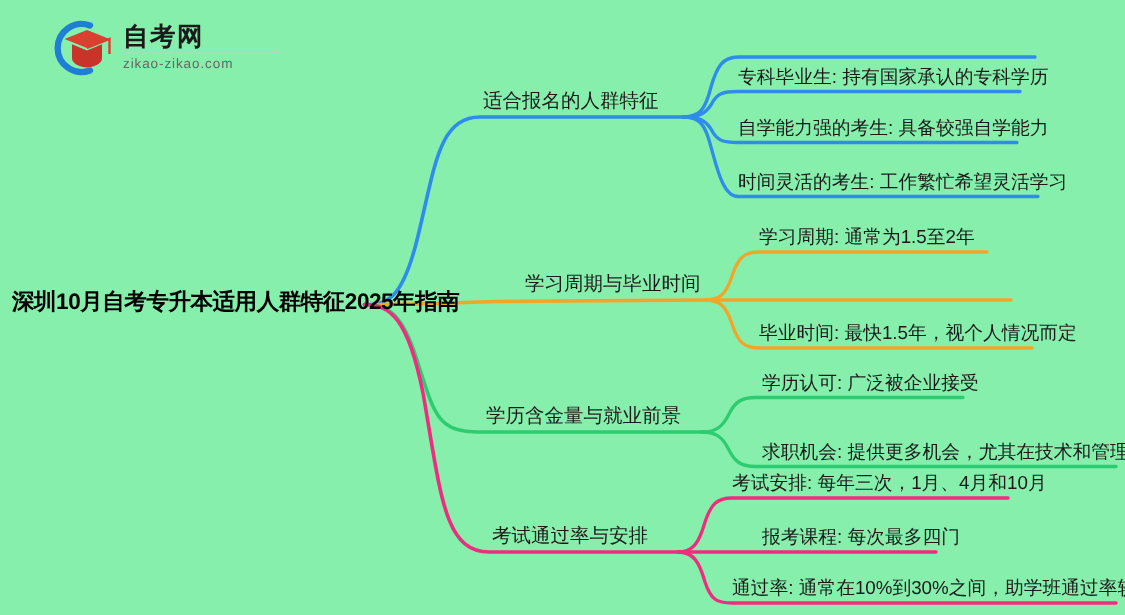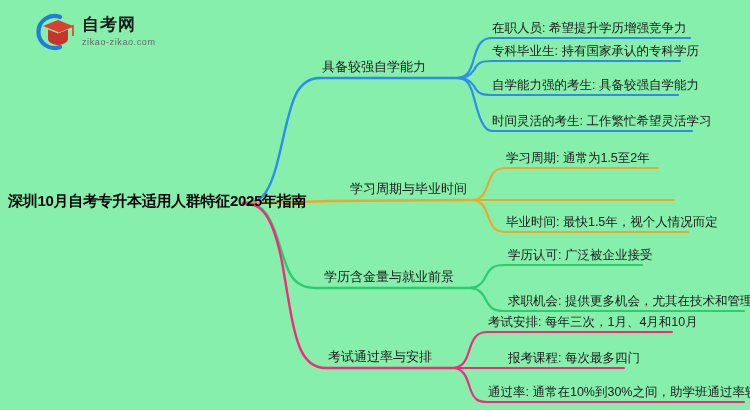--- a/index.html
+++ b/index.html
@@ -134,26 +134,25 @@
     <path d="M468,288 C478,288 482,284 486,276 C490,268 494,265 504,265 L642,265" fill="none" stroke="#2ecc71" stroke-width="2.2" stroke-linecap="round"></path>
     <path d="M468,288 C478,288 482,292 486,300 C490,308 494,311 504,311 L744,311" fill="none" stroke="#2ecc71" stroke-width="2.2" stroke-linecap="round"></path>
 
     <path d="M452,368 C462,368 466,362 470,348 C474,336 478,332 488,332 L672,332" fill="none" stroke="#ef2c80" stroke-width="2.2" stroke-linecap="round"></path>
     <path d="M452,368 C466,368 476,368 486,368 L624,368" fill="none" stroke="#ef2c80" stroke-width="2.2" stroke-linecap="round"></path>
     <path d="M452,368 C462,368 466,374 470,388 C474,400 478,402 488,402 L744,402" fill="none" stroke="#ef2c80" stroke-width="2.2" stroke-linecap="round"></path>
   </svg>
 
   <div class="root-node">深圳10月自考专升本适用人群特征2025年指南</div>
 
-  <div class="branch-label" style="left:322px; top:58px;">具备较强自学能力</div>
+  <div class="branch-label" style="left:322px; top:58px;">适合报名的人群特征</div>
   <div class="branch-label" style="left:324px; top:268px;">学历含金量与就业前景</div>
   <div class="branch-label" style="left:350px; top:180px;">学习周期与毕业时间</div>
   <div class="branch-label" style="left:328px; top:348px;">考试通过率与安排</div>
 
-  <div class="leaf-label" style="left:492px; top:20px;">在职人员: 希望提升学历增强竞争力</div>
   <div class="leaf-label" style="left:492px; top:43px;text-align:center;">专科毕业生: 持有国家承认的专科学历</div>
   <div class="leaf-label" style="left:492px; top:77px;">自学能力强的考生: 具备较强自学能力</div>
   <div class="leaf-label" style="left:492px; top:113px;">时间灵活的考生: 工作繁忙希望灵活学习</div>
 
   <div class="leaf-label" style="left:506px; top:150px;">学习周期: 通常为1.5至2年</div>
   <div class="leaf-label" style="left:506px; top:214px;">毕业时间: 最快1.5年，视个人情况而定</div>
 
   <div class="leaf-label" style="left:508px; top:247px;">学历认可: 广泛被企业接受</div>
   <div class="leaf-label" style="left:508px; top:293px;">求职机会: 提供更多机会，尤其在技术和管理领域</div>
 

